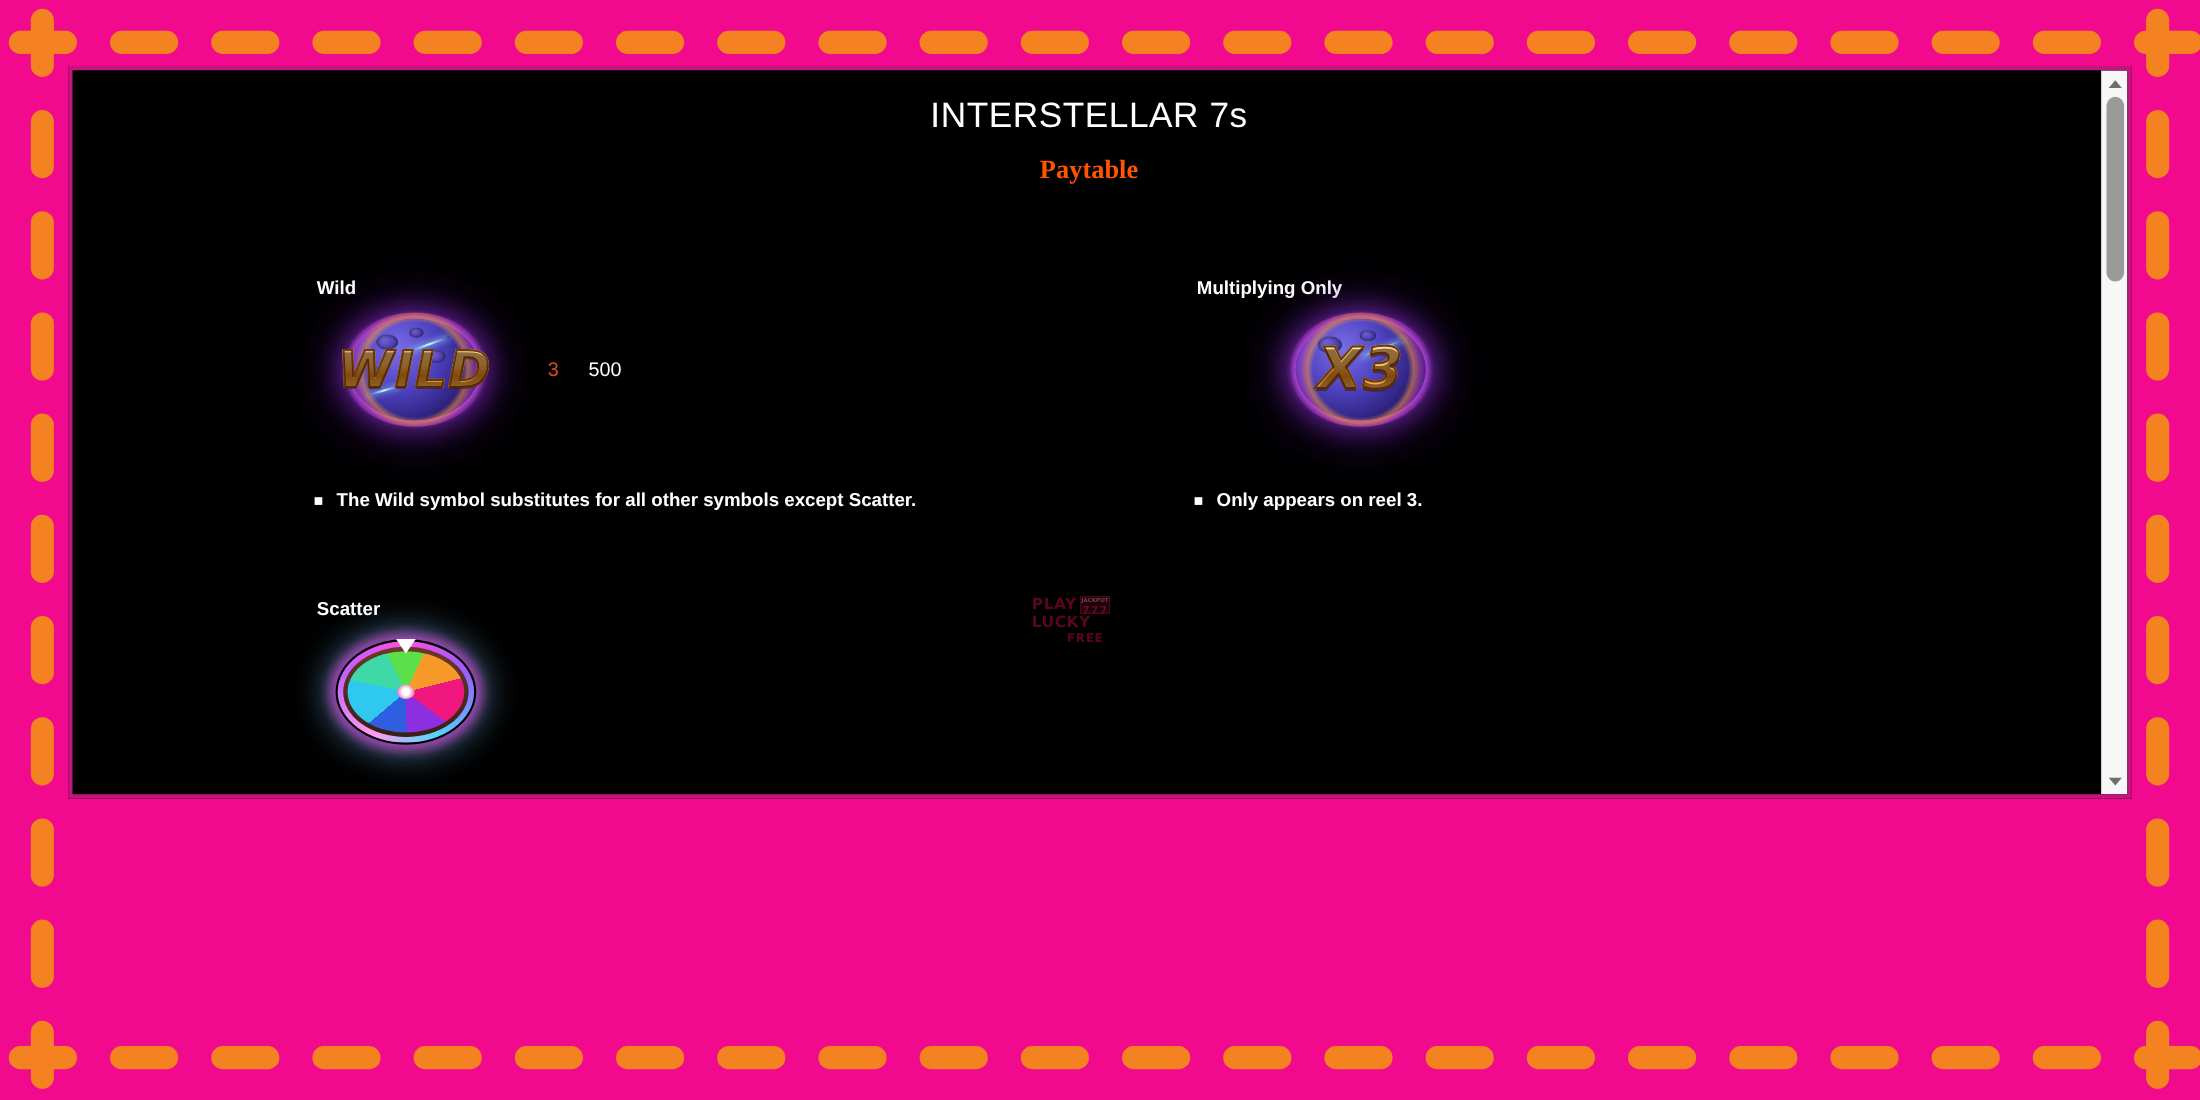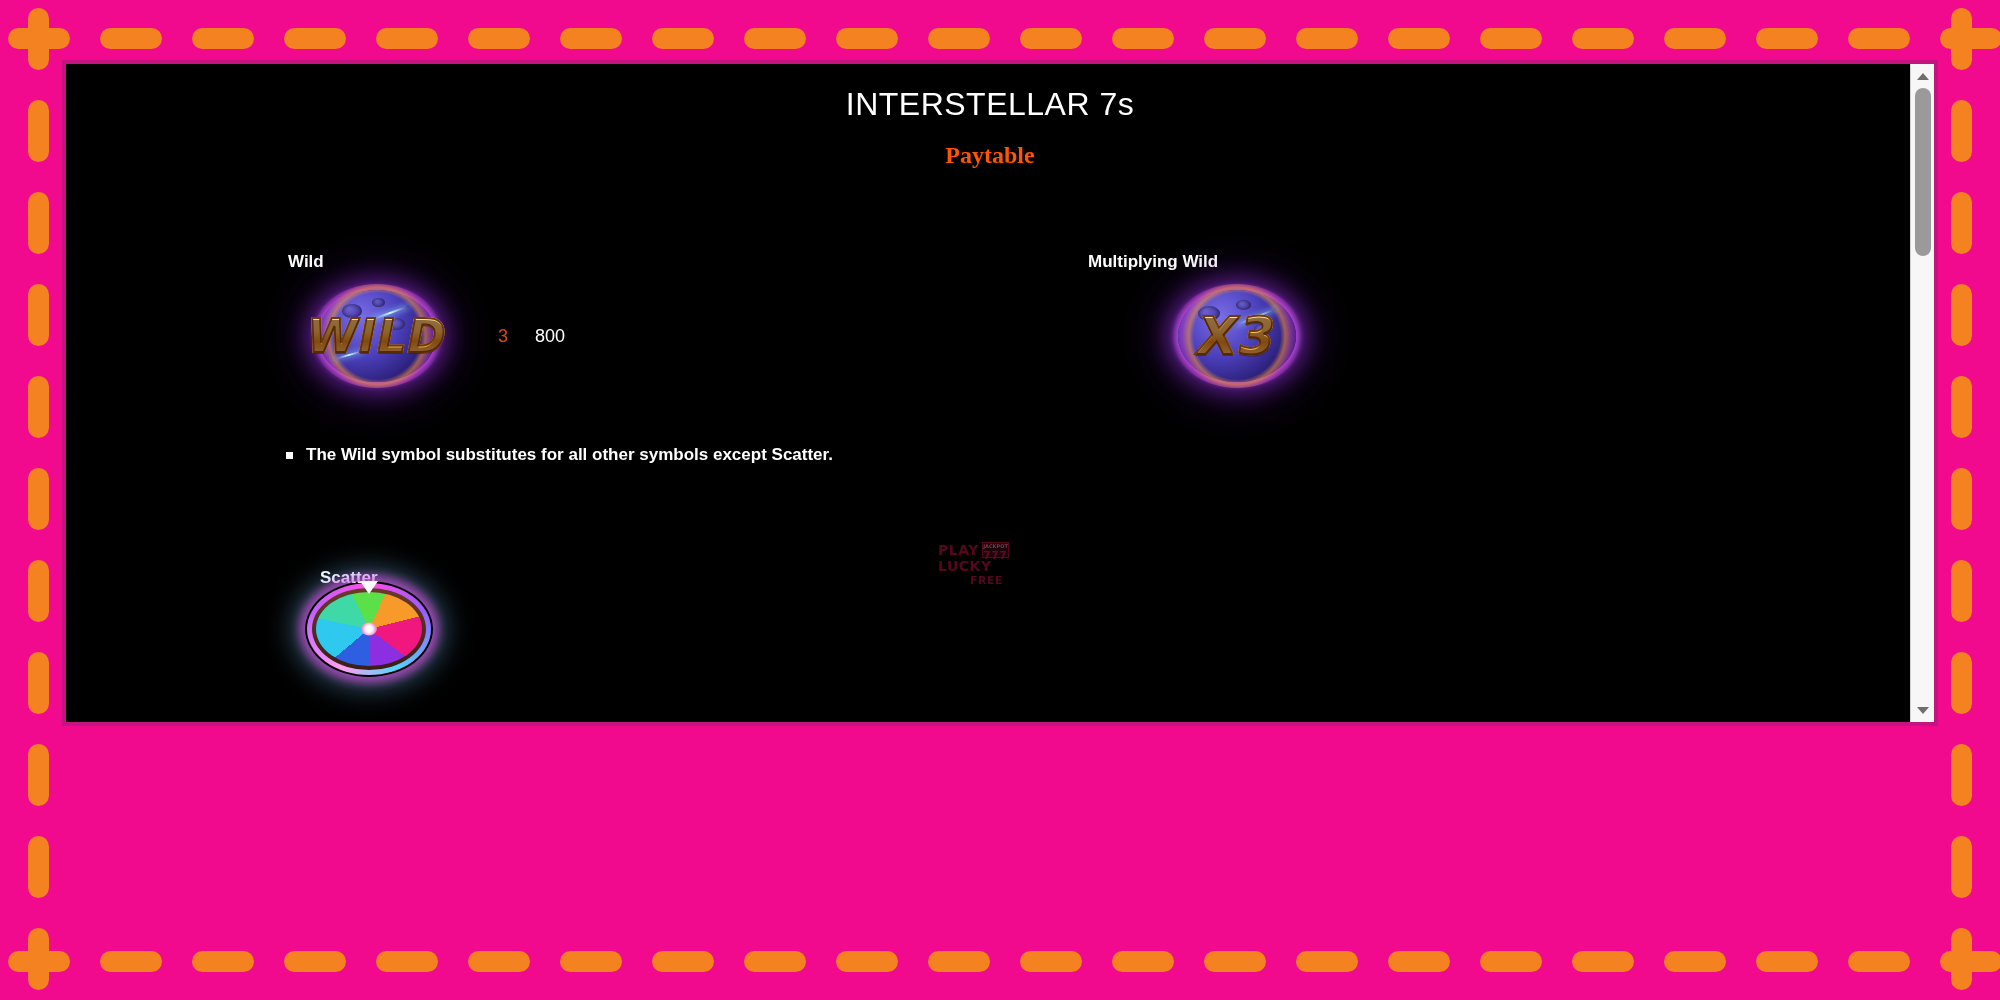--- a/index.html
+++ b/index.html
@@ -95,21 +95,21 @@
   
   .section-label {
     position: absolute;
     color: #FFFFFF;
     font-size: 17px;
     font-weight: bold;
     white-space: nowrap;
   }
   #label-wild            { left: 222px;  top: 188px; }
   #label-multiplying     { left: 1022px; top: 188px; }
-  #label-scatter         { left: 222px;  top: 504px; margin-left: 32px; }
+  #label-scatter         { left: 222px;  top: 480px; }
 
   .bullets {
     position: absolute;
     color: #FFFFFF;
     font-size: 17px;
     font-weight: bold;
     line-height: 26px;
   }
   .bullets ul { list-style: none; }
   .bullets li {
@@ -366,43 +366,44 @@
         <div class="crater" style="left:70px;top:28px;width:17px;height:12px;"></div>
         <div class="crater" style="left:18px;top:44px;width:14px;height:10px;"></div>
         <div class="spark" style="left:52px;top:22px;width:40px;transform:rotate(-20deg);"></div>
         <div class="spark" style="left:16px;top:64px;width:30px;transform:rotate(-16deg);"></div>
       </div>
       <div class="goldtext" id="wild-word">WILD</div>
     </div>
 
     <div class="payout" id="payout-wild">
       <span class="pay-count">3</span>
-      <span class="pay-value">800</span>
+      <span class="pay-value">500</span>
     </div>
 
     <div class="bullets" id="bullets-wild">
       <ul>
         <li>The Wild symbol substitutes for all other symbols except Scatter.</li>
       </ul>
     </div>
 
-    <div class="section-label" id="label-multiplying">Multiplying Wild</div>
+    <div class="section-label" id="label-multiplying">Multiplying Only</div>
 
     <div class="sym-wrap" id="sym-multiwild">
       <div class="planet">
         <div class="crater" style="left:20px;top:16px;width:22px;height:15px;"></div>
         <div class="crater" style="left:58px;top:10px;width:15px;height:10px;"></div>
         <div class="crater" style="left:76px;top:34px;width:16px;height:11px;"></div>
         <div class="spark" style="left:56px;top:26px;width:44px;transform:rotate(-22deg);"></div>
       </div>
       <div class="goldtext" id="multi-word">X3</div>
     </div>
 
     <div class="bullets" id="bullets-multiplying">
       <ul>
+        <li>Only appears on reel 3.</li>
       </ul>
     </div>
 
     <div class="section-label" id="label-scatter">Scatter</div>
 
     <div class="sym-wrap" id="sym-scatter">
       <div class="wheel-glow"></div>
       <div class="wheel-rim">
         <div class="wheel-inner-ring">
           <div class="wheel-face">

